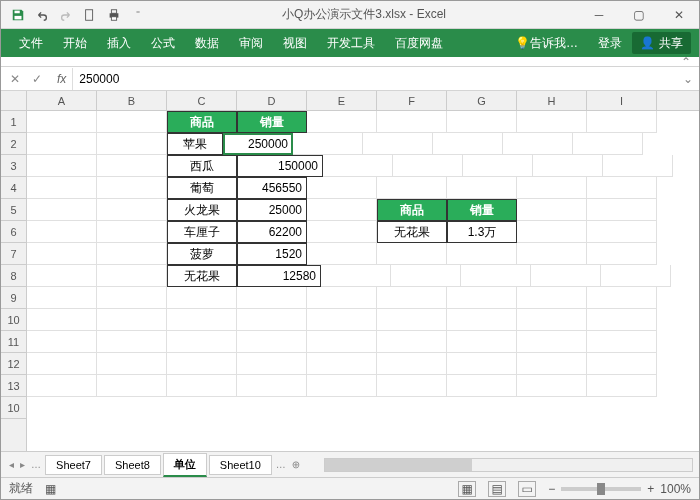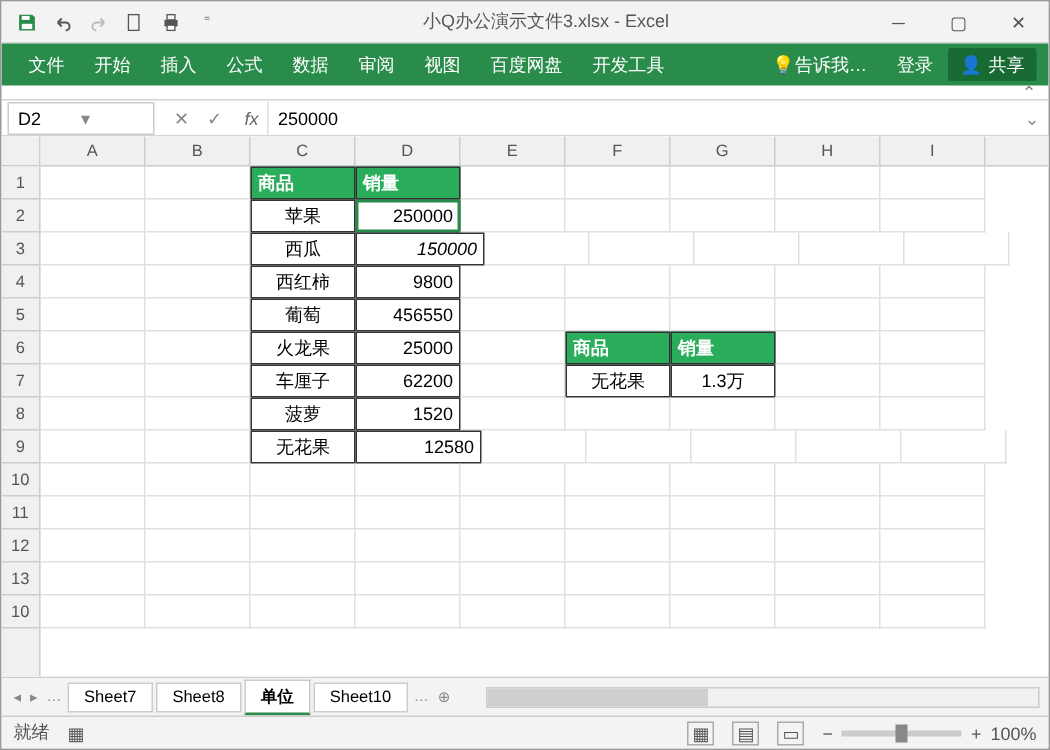--- a/index.html
+++ b/index.html
@@ -25,21 +25,21 @@
 .formula{flex:1;padding:0 6px;border-left:1px solid #ddd;height:22px;display:flex;align-items:center}
 .grid-wrap{flex:1;position:relative;overflow:hidden;background:#fff}
 .colhead{position:absolute;top:0;left:26px;right:0;height:20px;display:flex;background:#f0f0f0;border-bottom:1px solid #ccc}
 .colhead div{border-right:1px solid #ccc;text-align:center;line-height:20px;color:#555;font-size:11px}
 .rowhead{position:absolute;top:20px;left:0;width:26px;bottom:0;background:#f0f0f0;border-right:1px solid #ccc}
 .rowhead div{height:22px;border-bottom:1px solid #ccc;text-align:center;line-height:22px;color:#555;font-size:11px}
 .corner{position:absolute;top:0;left:0;width:26px;height:20px;background:#f0f0f0;border-right:1px solid #ccc;border-bottom:1px solid #ccc}
 .cells{position:absolute;top:20px;left:26px;right:0;bottom:0}
 .cellrow{display:flex;height:22px}
 .cell{border-right:1px solid #e0e0e0;border-bottom:1px solid #e0e0e0;padding:0 4px;line-height:21px;overflow:hidden;white-space:nowrap;font-size:12px}
-.hd{background:#2aad5a;color:#fff;font-weight:bold;text-align:left;border:1px solid #333!important}
+.hd{background:#2aad5a;color:#fff;font-weight:bold;text-align:center;border:1px solid #333!important}
 .bd{border:1px solid #333!important;text-align:center}
 .bdnum{border:1px solid #333!important;text-align:right}
 .sel{outline:2px solid #2a8c4a;outline-offset:-2px}
 .tabs{height:26px;border-top:1px solid #ccc;display:flex;align-items:center;background:#f3f3f3;padding:0 6px;gap:2px}
 .tabs .nav{color:#888;padding:0 2px;cursor:pointer;font-size:10px}
 .tabs .sheet{padding:3px 10px;background:#fff;border:1px solid #ccc;margin-bottom:-1px;cursor:pointer;font-size:11px}
 .tabs .active{border-bottom:2px solid #2a8c4a;font-weight:bold}
 .hscroll{flex:1;margin-left:20px;height:14px;background:#f0f0f0;position:relative;border:1px solid #ccc}
 .hscroll .thumb{position:absolute;left:0;width:40%;top:0;bottom:0;background:#cfcfcf}
 .status{height:22px;border-top:1px solid #ccc;background:#f3f3f3;display:flex;align-items:center;padding:0 8px;color:#555;font-size:11px;gap:12px}
@@ -94,37 +94,33 @@
 </div>
 
 <div class="ribbon">
   <div class="tab">文件</div>
   <div class="tab">开始</div>
   <div class="tab">插入</div>
   <div class="tab">公式</div>
   <div class="tab">数据</div>
   <div class="tab">审阅</div>
   <div class="tab">视图</div>
+  <div class="tab">开发工具</div>
   <div class="tab">百度网盘</div>
-  <div class="tab">开发工具</div>
   <div class="spacer"></div>
   <div class="tab">💡 <span>告诉我…</span></div>
   <div class="tab">登录</div>
   <div class="share">
       <span>👤</span>
       <span>共享</span>
     </div>
 </div>
 <div class="collapse">⌃</div>
 
 <div class="fbar">
-  <div class="namebox">
-      <span>D2</span>
-      <span style="color:#888">▾</span>
-    </div>
   <div class="fbtns">
     <span>✕</span>
     <span>✓</span>
   </div>
   <div class="fx">fx</div>
   <div class="formula">250000</div>
   <span style="padding:0 6px;color:#888">⌄</span>
 </div>
 
 <div class="grid-wrap">
@@ -164,44 +160,33 @@
         <div class="cell hd" style="width: 70px;">销量</div>
         <div class="cell" style="width: 70px;"></div>
         <div class="cell" style="width: 70px;"></div>
         <div class="cell" style="width: 70px;"></div>
         <div class="cell" style="width: 70px;"></div>
         <div class="cell" style="width: 70px;"></div>
       </div>
       <div class="cellrow">
         <div class="cell" style="width: 70px;"></div>
         <div class="cell" style="width: 70px;"></div>
-        <div class="cell bd" style="width: 70px;">苹果</div>
+        <div class="cell bd" style="width: 56px;">苹果</div>
         <div class="cell bdnum sel" style="width: 70px;">250000</div>
         <div class="cell" style="width: 70px;"></div>
         <div class="cell" style="width: 70px;"></div>
         <div class="cell" style="width: 70px;"></div>
         <div class="cell" style="width: 70px;"></div>
         <div class="cell" style="width: 70px;"></div>
       </div>
       <div class="cellrow">
         <div class="cell" style="width: 70px;"></div>
         <div class="cell" style="width: 70px;"></div>
         <div class="cell bd" style="width: 70px;">西瓜</div>
-        <div class="cell bdnum" style="width: 86px; font-style: italic;">150000</div>
-        <div class="cell" style="width: 70px;"></div>
-        <div class="cell" style="width: 70px;"></div>
-        <div class="cell" style="width: 70px;"></div>
-        <div class="cell" style="width: 70px;"></div>
-        <div class="cell" style="width: 70px;"></div>
-      </div>
-      <div class="cellrow">
-        <div class="cell" style="width: 70px;"></div>
-        <div class="cell" style="width: 70px;"></div>
-        <div class="cell bd" style="width: 70px;">西红柿</div>
-        <div class="cell bdnum" style="width: 70px;">9800</div>
+        <div class="cell bdnum" style="width: 86px;">150000</div>
         <div class="cell" style="width: 70px;"></div>
         <div class="cell" style="width: 70px;"></div>
         <div class="cell" style="width: 70px;"></div>
         <div class="cell" style="width: 70px;"></div>
         <div class="cell" style="width: 70px;"></div>
       </div>
       <div class="cellrow">
         <div class="cell" style="width: 70px;"></div>
         <div class="cell" style="width: 70px;"></div>
         <div class="cell bd" style="width: 70px;">葡萄</div>

